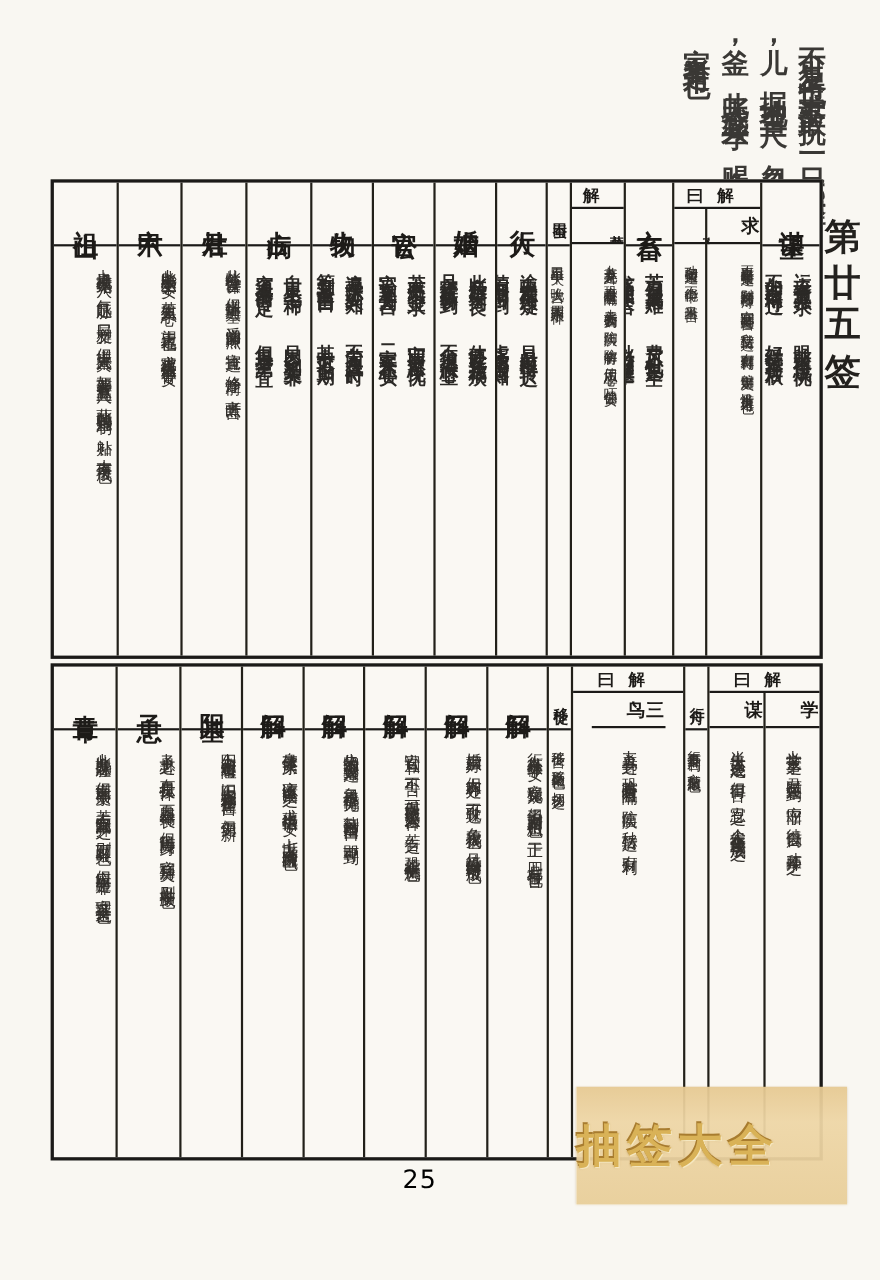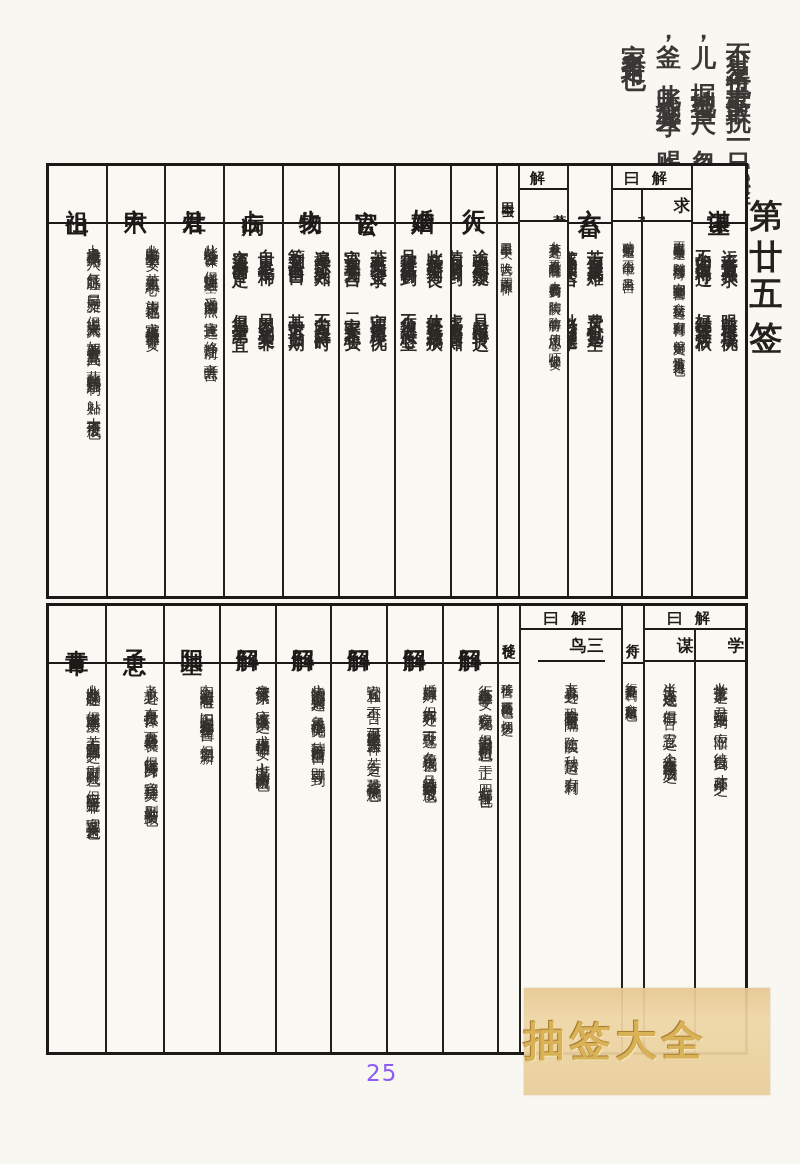--- a/index.html
+++ b/index.html
@@ -40,21 +40,21 @@
   .sub{display:flex;flex-direction:column;min-width:0;}
   .sub + .sub{border-left:2px solid #222019;}
   .sub-sm{flex:4;} .sub-lg{flex:7;} .sub-eq{flex:8;align-items:center;}
   .txt{flex:1;writing-mode:vertical-rl;text-orientation:upright;white-space:pre-line;
        padding:9px 3px 6px 2px;font-size:14.5px;line-height:19.5px;letter-spacing:1.5px;
        color:#33302c;overflow:hidden;box-sizing:border-box;}
   .txt.poem{font-size:16.5px;line-height:26px;letter-spacing:3.5px;font-weight:600;color:#2b2926;
        padding-top:12px;}
   .txt.small{font-size:12.5px;line-height:17px;letter-spacing:1px;}
   
-  #pagenum{position:absolute;top:1060px;left:366px;font-size:23px;letter-spacing:1px;color:#8b5cf6;
+  #pagenum{position:absolute;top:1060px;left:366px;font-size:23px;letter-spacing:1px;color:#000000;
        font-family:"DejaVu Sans","Liberation Sans",sans-serif;}
   
   #watermark{position:absolute;left:524px;top:988px;width:246px;height:107px;
        background:linear-gradient(180deg,rgba(230,201,146,0.94),rgba(238,214,166,0.94) 30%,rgba(232,206,153,0.94));
        display:flex;align-items:center;justify-content:flex-start;box-shadow:0 0 2px rgba(160,120,50,0.35);}
   #watermark .wm{font-size:41px;font-weight:700;letter-spacing:5px;color:#d9b257;
        text-shadow:-1px -1px 0 #a87c2f, 1px 1px 1px #f8ecc8, 0 0 2px #b68b3e;}
 </style>
 </head>
 <body>

